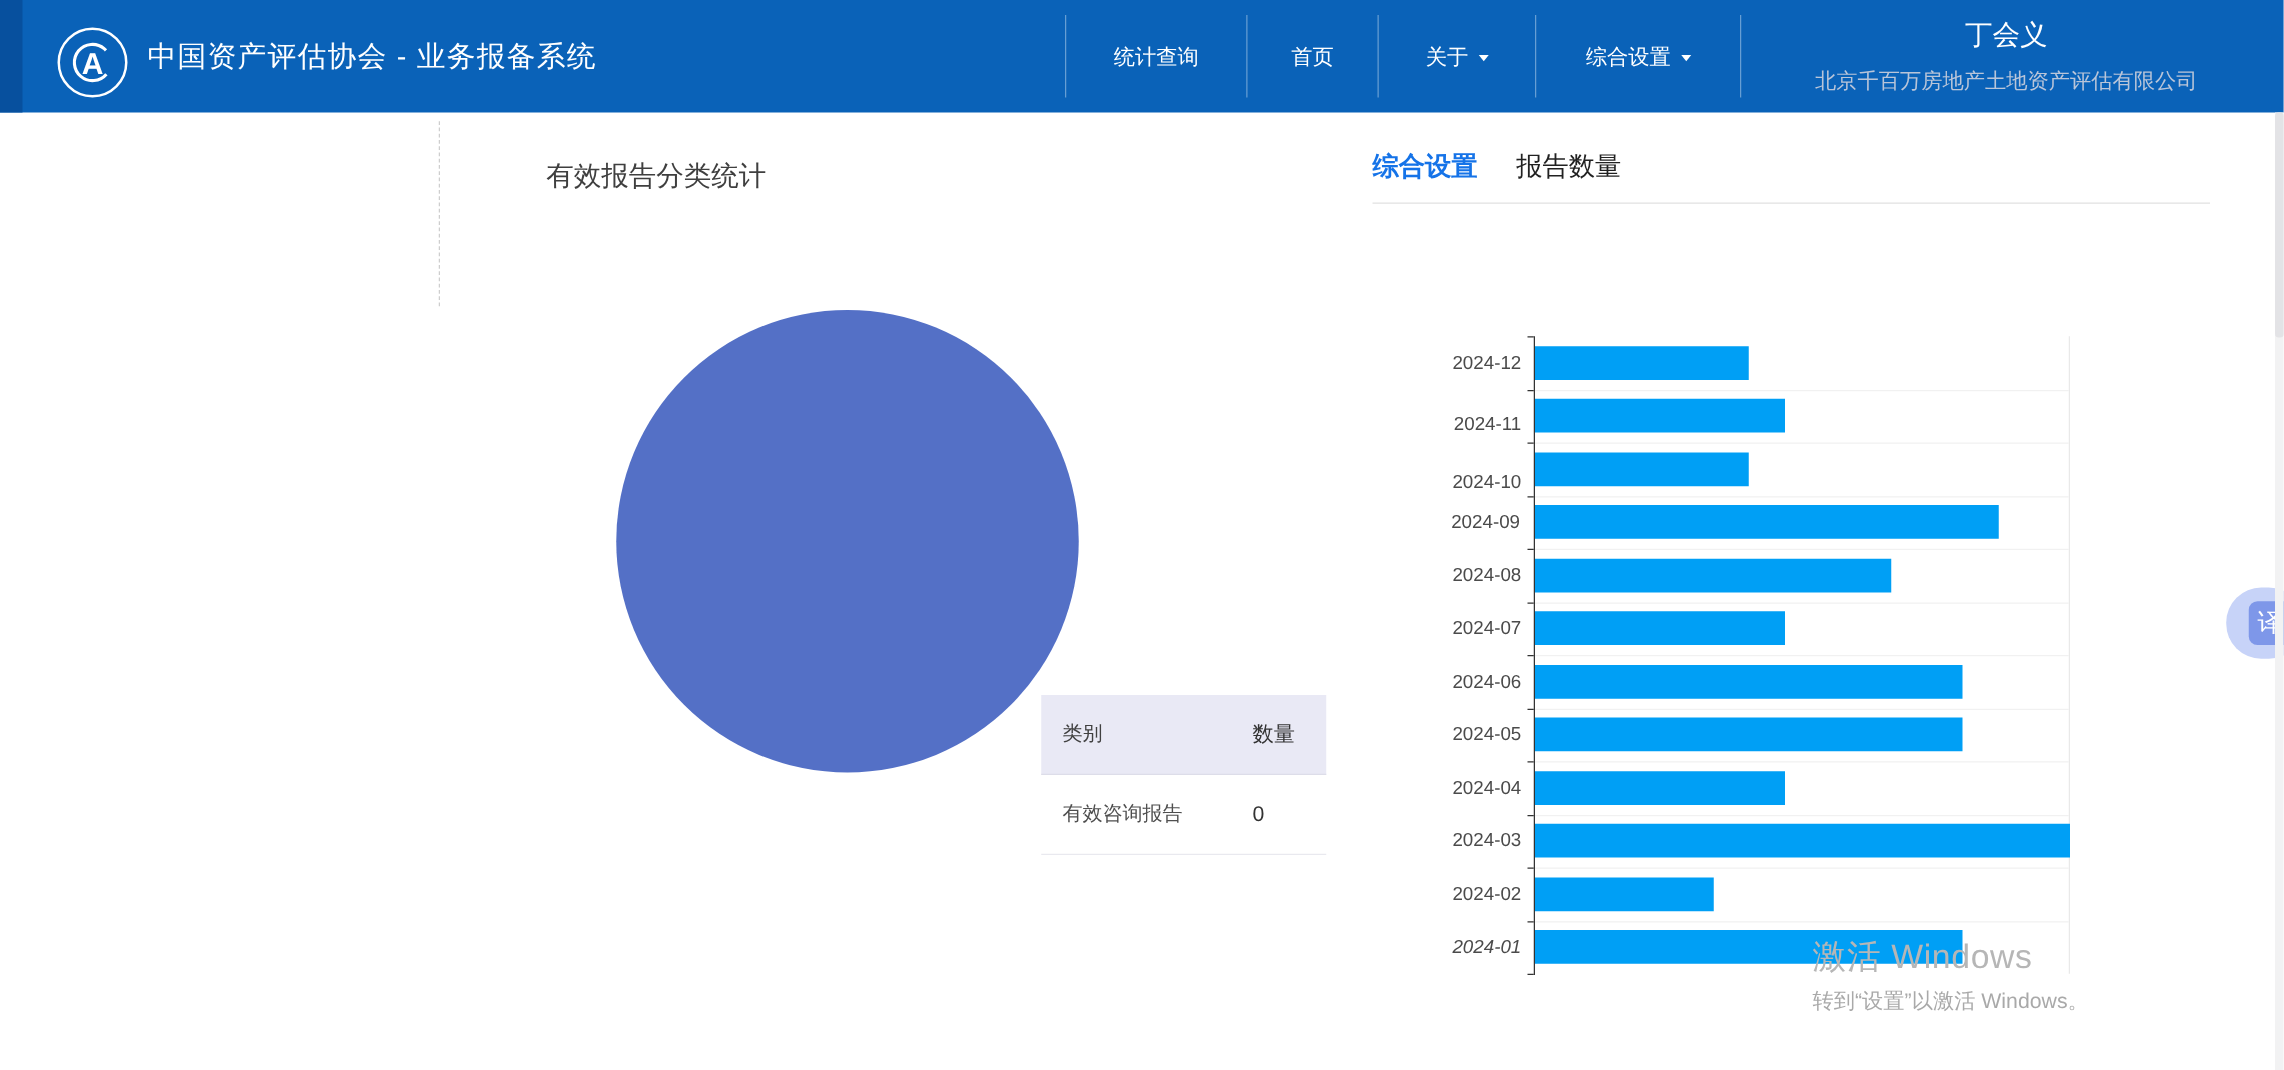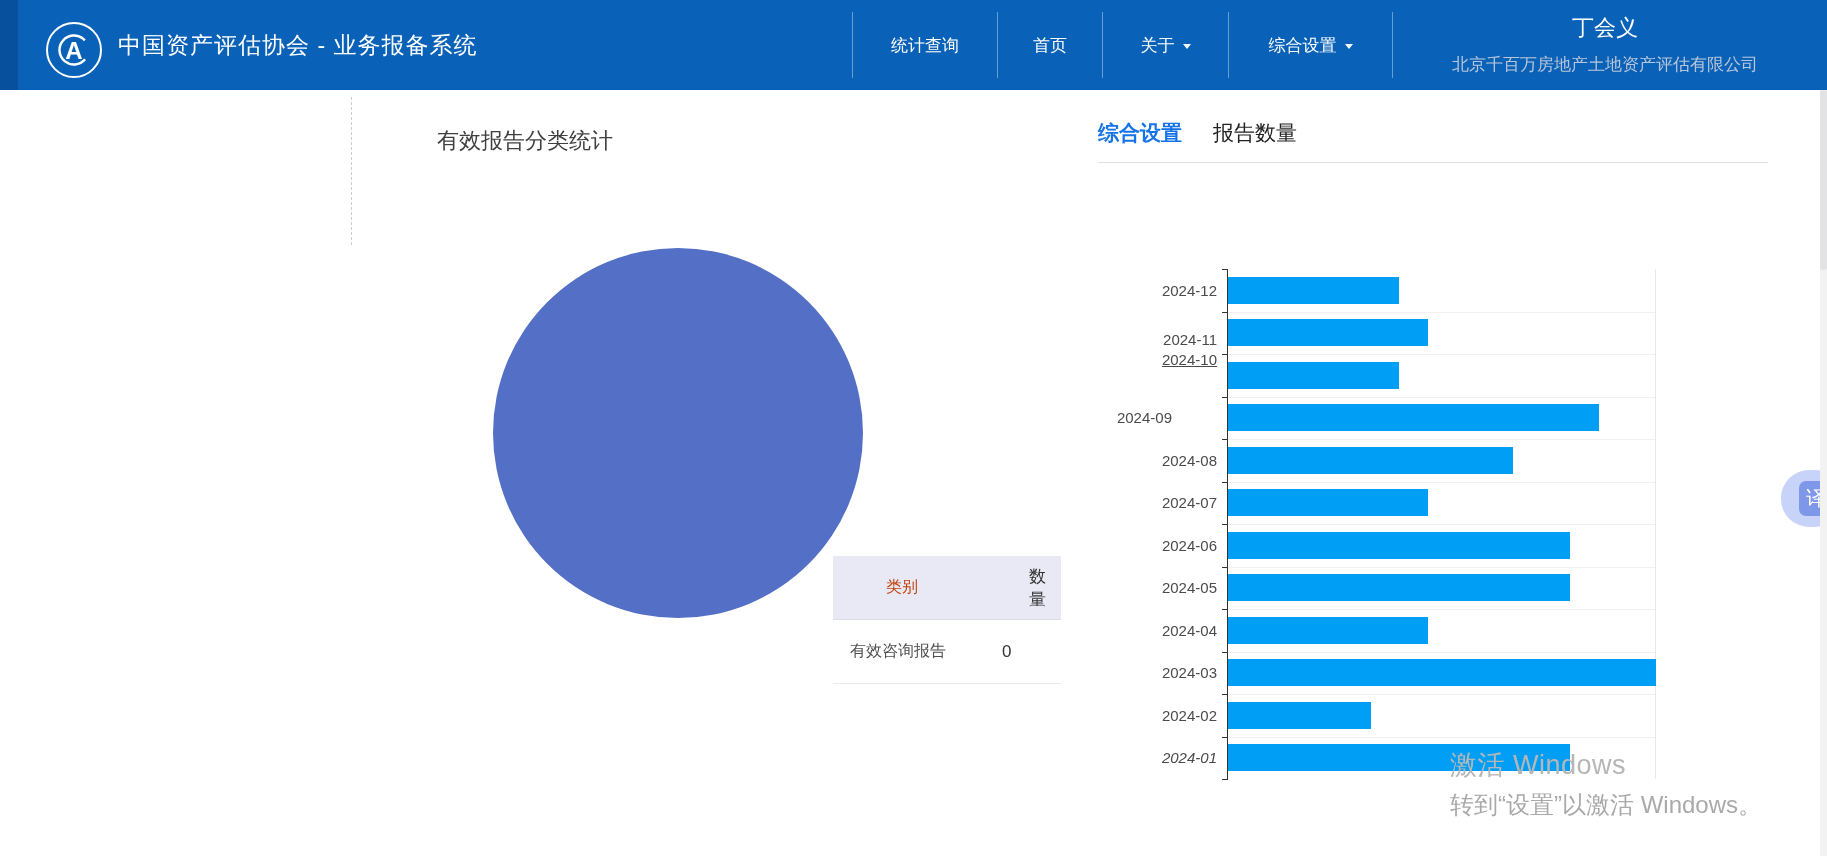--- a/index.html
+++ b/index.html
@@ -25,40 +25,40 @@
   
   .dashed-divider{position:absolute;left:351px;top:97px;height:148px;width:0;
                   border-left:1px dashed #cecece;}
   .panel-title{position:absolute;left:413px;top:126px;font-size:22px;color:#3f3f3f;margin-left:24px;}
   .pie{position:absolute;left:493px;top:248px;width:370px;height:370px;border-radius:50%;}
 
   .stat-table{position:absolute;left:833px;top:556px;width:228px;font-size:16px;}
   .st-row{height:63px;display:flex;align-items:center;border-bottom:1px solid #e9e9ef;background:#fff;}
   .st-head{background:#e9e9f5;border-bottom:1px solid #dddde9;color:#5a5b66;}
   .st-c1{padding-left:17px;width:152px;color:#4f4f4f;}
-  .st-head .st-c1{color:#c2410c;margin-left:36px;}
+  .st-head .st-c1{color:#404040;}
   .st-c2{color:#333333;font-size:17px;}
 
   
   .tabs{position:absolute;left:1098px;top:119px;display:flex;gap:31px;}
   .tab{font-size:21px;color:#222222;cursor:pointer;}
   .tab.active{color:#1573e8;font-weight:bold;}
   .tab-underline{position:absolute;left:1098px;top:162px;width:670px;height:1px;background:#e1e1e1;}
 
   .bc-label{position:absolute;width:130px;text-align:right;font-size:15px;color:#4b4b4b;line-height:21px;}
   .bc-sep{position:absolute;height:1px;background:#f1f1f1;}
   .bc-axis{position:absolute;width:1px;background:#333333;}
   .bc-tick{position:absolute;width:5px;height:1px;background:#333333;}
   .bc-grid-right{position:absolute;width:1px;background:#e9e9e9;}
   .bc-bar{position:absolute;z-index:1;}
 
   
   .wm1{position:absolute;left:1450px;top:747px;font-size:27px;color:#b6b6b6;font-weight:300;
        letter-spacing:0.5px;z-index:5;}
-  .wm2{position:absolute;left:1450px;top:789px;font-size:24px;color:#a9a9a9;font-weight:300;z-index:5;}
+  .wm2{position:absolute;left:1450px;top:789px;font-size:17px;color:#a9a9a9;font-weight:300;z-index:5;}
 
   
   .tr-pill{position:absolute;left:1781px;top:470px;width:62px;height:57px;border-radius:28px;
            background:#c7d3f8;z-index:6;cursor:pointer;}
   .tr-inner{position:absolute;left:18px;top:11px;width:34px;height:35px;border-radius:7px;
             background:#7e97e9;color:#ffffff;font-size:20px;display:flex;align-items:center;
             justify-content:center;}
   .scrollbar{position:absolute;left:1820px;top:90px;width:7px;height:766px;background:#f2f2f3;z-index:7;}
   .scroll-thumb{position:absolute;left:0;top:0;width:7px;height:180px;background:#e3e3e6;border-radius:3px;}
 </style>
@@ -153,23 +153,23 @@
       <div class="bc-sep" style="left: 1228px; top: 524px; width: 427px;"></div>
       <div class="bc-sep" style="left: 1228px; top: 566.5px; width: 427px;"></div>
       <div class="bc-sep" style="left: 1228px; top: 609px; width: 427px;"></div>
       <div class="bc-sep" style="left: 1228px; top: 651.5px; width: 427px;"></div>
       <div class="bc-sep" style="left: 1228px; top: 694px; width: 427px;"></div>
       <div class="bc-sep" style="left: 1228px; top: 736.5px; width: 427px;"></div>
       <div class="bc-label" style="left: 1087px; top: 279.75px;">2024-12</div>
       <div class="bc-bar" style="left: 1228px; top: 276.75px; height: 27px; width: 171.2px; background: rgb(0, 159, 245);"></div>
       <div class="bc-label" style="left: 1087px; top: 329px;">2024-11</div>
       <div class="bc-bar" style="left: 1228px; top: 319.25px; height: 27px; width: 199.733px; background: rgb(0, 159, 245);"></div>
-      <div class="bc-label" style="left: 1087px; top: 349px; text-decoration: underline;">2024-10</div>
+      <div class="bc-label" style="left: 1087px; top: 375px;">2024-10</div>
       <div class="bc-bar" style="left: 1228px; top: 361.75px; height: 27px; width: 171.2px; background: rgb(0, 159, 245);"></div>
-      <div class="bc-label" style="left: 1042px; top: 407.25px;">2024-09</div>
+      <div class="bc-label" style="left: 1086px; top: 407.25px;">2024-09</div>
       <div class="bc-bar" style="left: 1228px; top: 404.25px; height: 27px; width: 370.933px; background: rgb(0, 159, 245);"></div>
       <div class="bc-label" style="left: 1087px; top: 449.75px;">2024-08</div>
       <div class="bc-bar" style="left: 1228px; top: 446.75px; height: 27px; width: 285.333px; background: rgb(0, 159, 245);"></div>
       <div class="bc-label" style="left: 1087px; top: 492.25px;">2024-07</div>
       <div class="bc-bar" style="left: 1228px; top: 489.25px; height: 27px; width: 199.733px; background: rgb(0, 159, 245);"></div>
       <div class="bc-label" style="left: 1087px; top: 534.75px;">2024-06</div>
       <div class="bc-bar" style="left: 1228px; top: 531.75px; height: 27px; width: 342.4px; background: rgb(0, 159, 245);"></div>
       <div class="bc-label" style="left: 1087px; top: 577.25px;">2024-05</div>
       <div class="bc-bar" style="left: 1228px; top: 574.25px; height: 27px; width: 342.4px; background: rgb(0, 159, 245);"></div>
       <div class="bc-label" style="left: 1087px; top: 619.75px;">2024-04</div>

